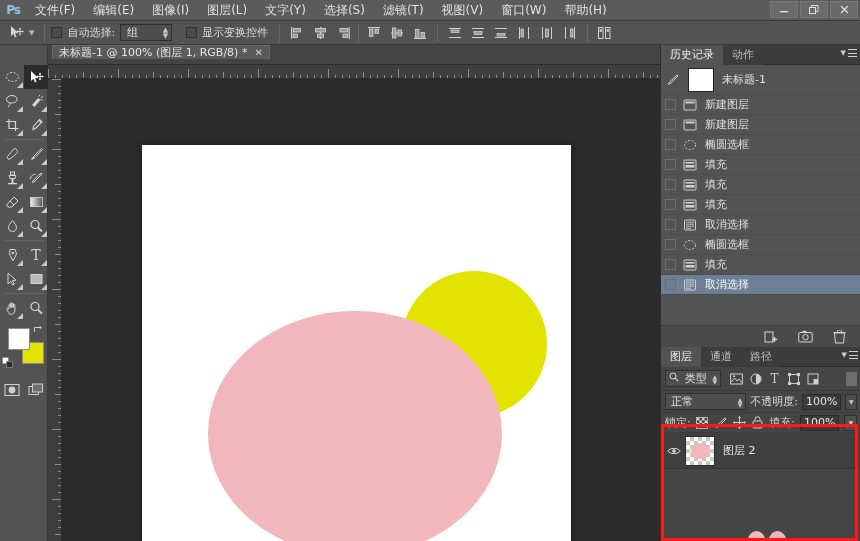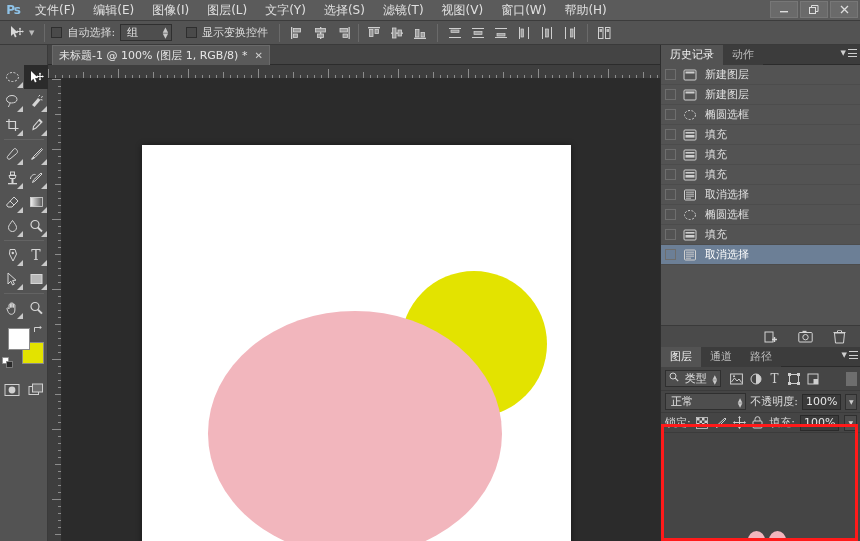--- a/index.html
+++ b/index.html
@@ -67,21 +67,21 @@
   .align-btn {
     width:22px; height:20px; display:flex; align-items:center; justify-content:center;
   }
 
   
   .tabbar {
     position:absolute; left:48px; top:45px; width:812px; height:20px;
     background:#444; border-bottom:1px solid #2c2c2c;
   }
   .doctab {
-    position:absolute; left:4px; top:0; height:20px;
+    position:absolute; left:4px; top:0; height:14px;
     background:#5a5a5a; border:1px solid #6a6a6a; border-bottom:none;
     display:flex; align-items:center; padding:0 6px; font-size:11px; color:#e6e6e6;
     white-space:nowrap;
   }
   .doctab .closex { margin-left:7px; font-size:10px; color:#cfcfcf; }
 
   
   .toolbar {
     position:absolute; left:0; top:45px; width:48px; height:496px;
     background:#535353; border-right:1px solid #3a3a3a;
@@ -782,20 +782,29 @@
         <span class="hamburger">
             <i></i>
             <i></i>
             <i></i>
           </span>
       </div>
     </div>
 
     <div class="history-panel">
       <div class="hist-list" id="hist-list">
+        <div class="hist-row snap">
+          <span class="hist-icon">
+            <svg width="14" height="12" viewBox="0 0 14 12">
+                <path d="M11,1 L12,2 L5,9 L2.5,10.5 L3.5,8 Z" fill="none" stroke="#d6d6d6" stroke-width="1"></path>
+              </svg>
+          </span>
+          <span class="snap-thumb"></span>
+          <span class="hist-label">未标题-1</span>
+        </div>
           <div class="hist-row">
             <span class="hist-check"></span>
             <span class="hist-icon">
               <svg width="14" height="12" viewBox="0 0 14 12">
                 <rect x="1" y="1" width="12" height="10" rx="1" fill="none" stroke="#cfcfcf" stroke-width="1"></rect>
                 <rect x="2.5" y="2.5" width="9" height="2" fill="#cfcfcf"></rect>
               </svg>
             </span>
             <span class="hist-label">新建图层</span>
           </div>
@@ -1014,20 +1023,32 @@
               <rect x="1" y="5" width="9" height="7" rx="1" fill="none" stroke="#cfcfcf" stroke-width="1"></rect>
               <path d="M3,5 L3,3.2 A2.5,2.5 0 0,1 8,3.2 L8,5" fill="none" stroke="#cfcfcf" stroke-width="1"></path>
             </svg>
         </span>
         <span style="font-size:11px;color:#dcdcdc;margin-left:auto;white-space:nowrap">填充:</span>
         <span class="num-field">100%</span>
         <span class="mini-caret">▼</span>
       </div>
 
       <div class="layerlist" id="layer-list">
+          <div class="layer-row">
+            <span class="eye">
+              <svg width="14" height="10" viewBox="0 0 14 10">
+                <path d="M0.8,5 C3,1.5 11,1.5 13.2,5 C11,8.5 3,8.5 0.8,5 Z" fill="none" stroke="#dcdcdc" stroke-width="1"></path>
+                <circle cx="7" cy="5" r="1.8" fill="#dcdcdc"></circle>
+              </svg>
+            </span>
+            <span class="lthumb">
+              <span class="blob" style="left: 5px; top: 6px; width: 19px; height: 16px; background: rgb(242, 182, 189); border-radius: 50%;"></span>
+            </span>
+            <span class="layer-name">图层 2</span>
+          </div>
         </div>
     </div>
   </div>
 
   <div class="redbox"></div>
   <div class="pinkfoot">
     <i style="left:0;top:0"></i>
       <i style="left:21px;top:0"></i>
   </div>
 </div>

